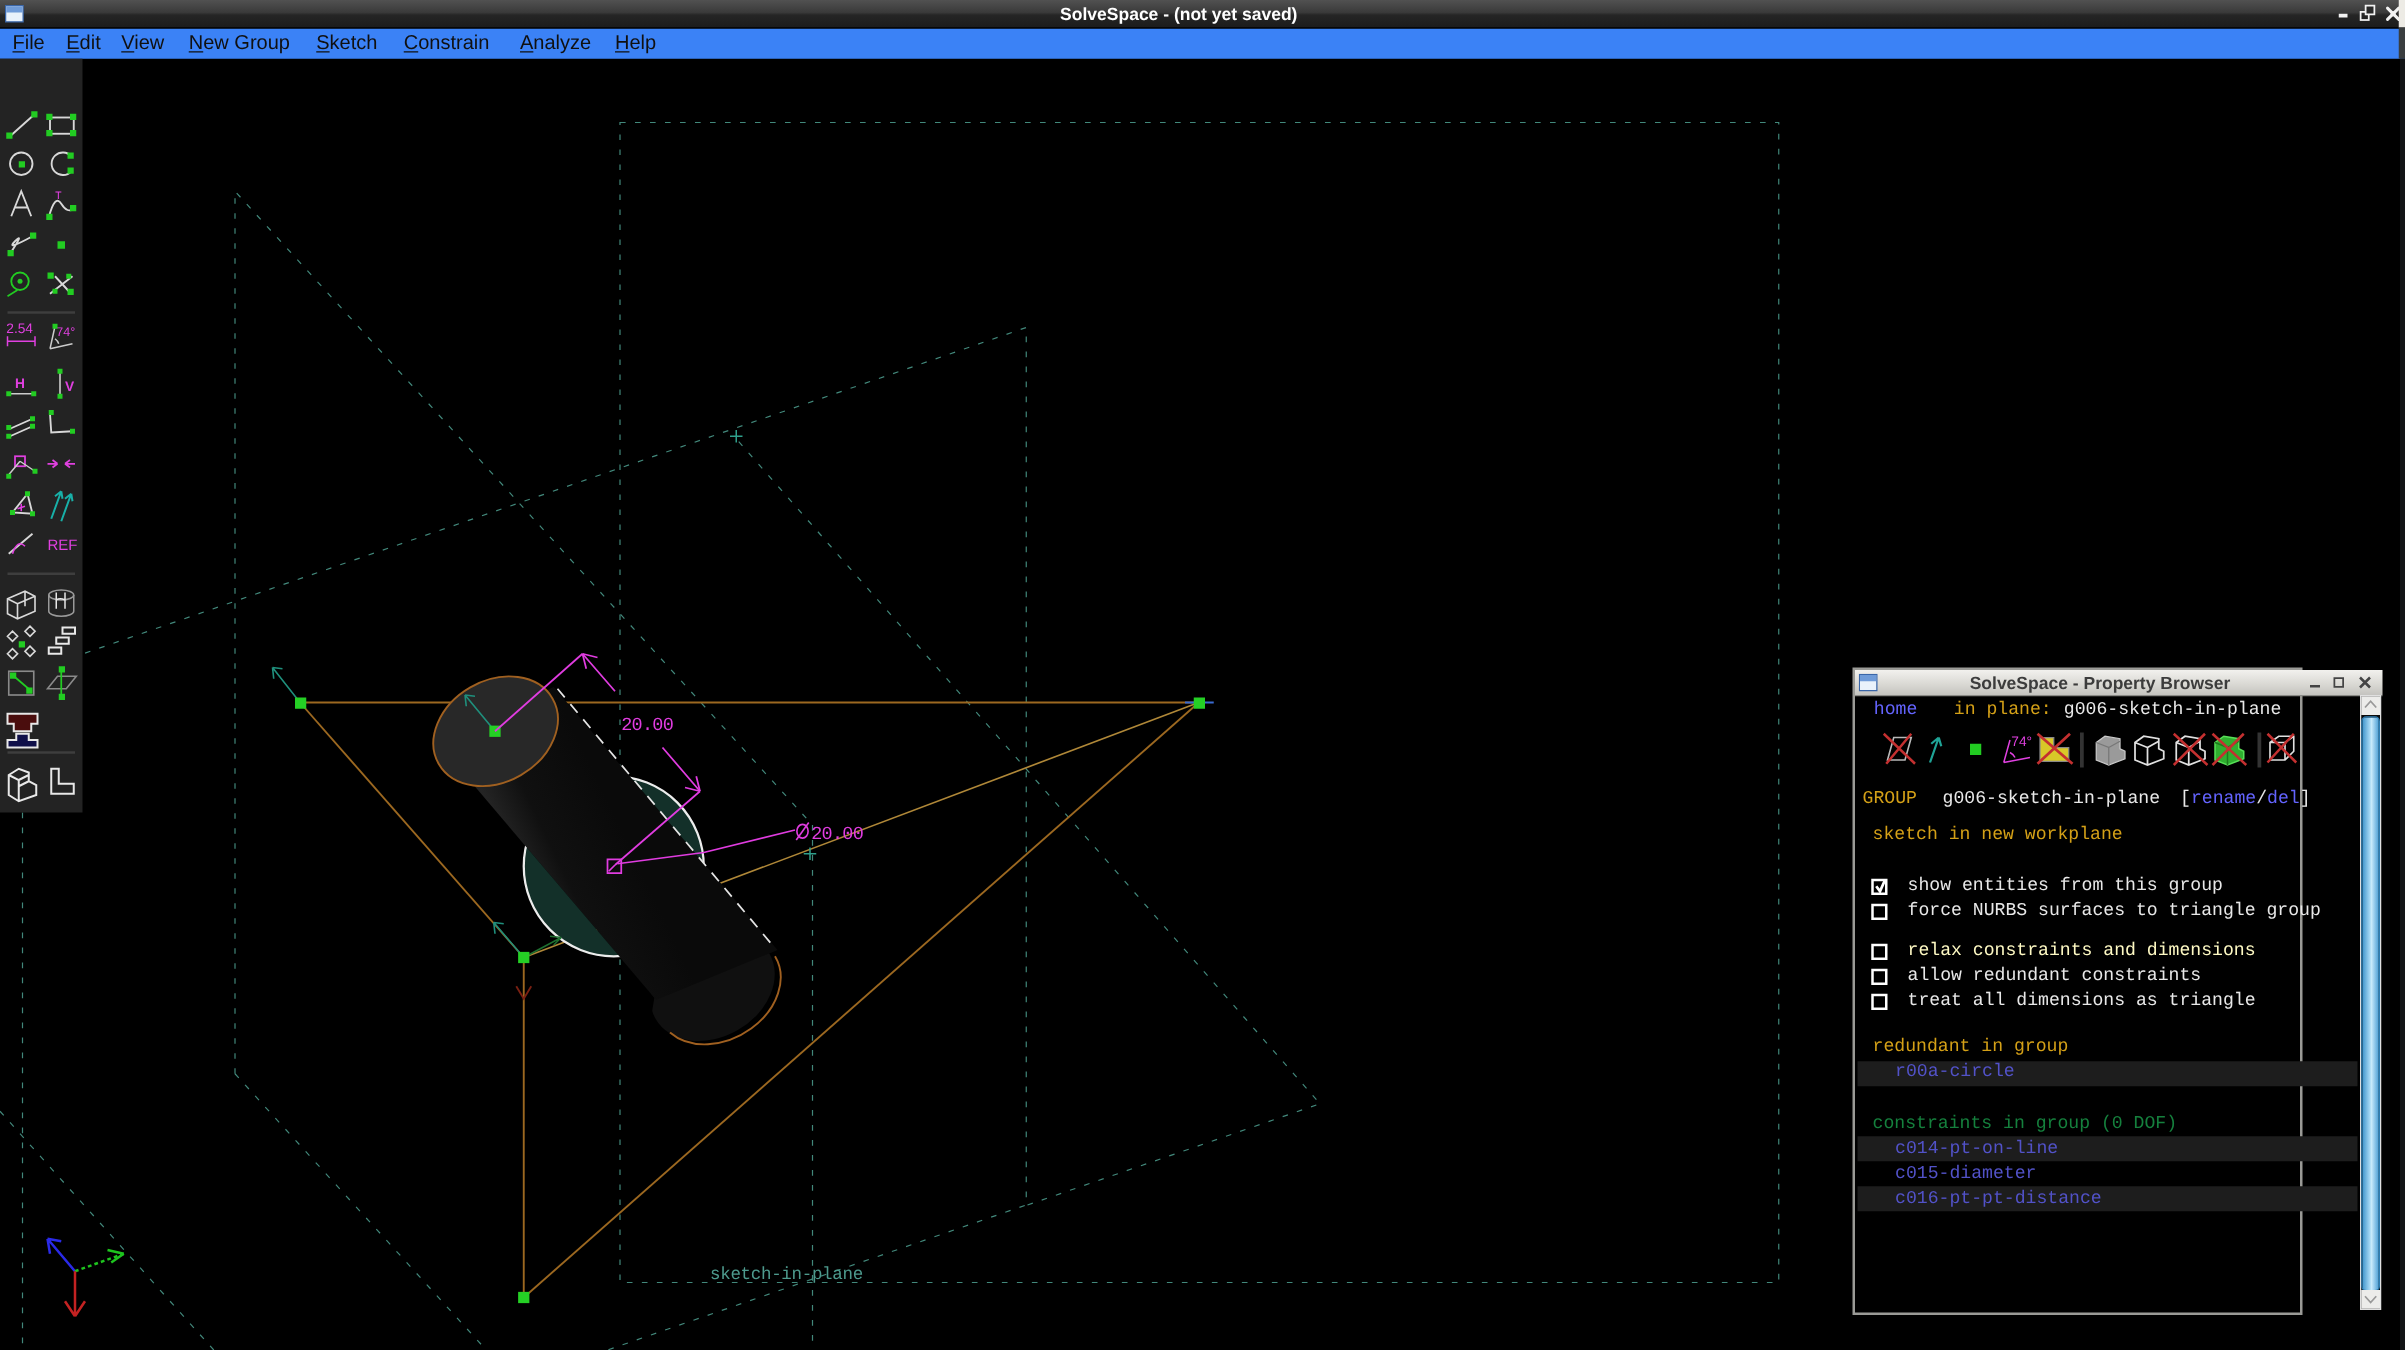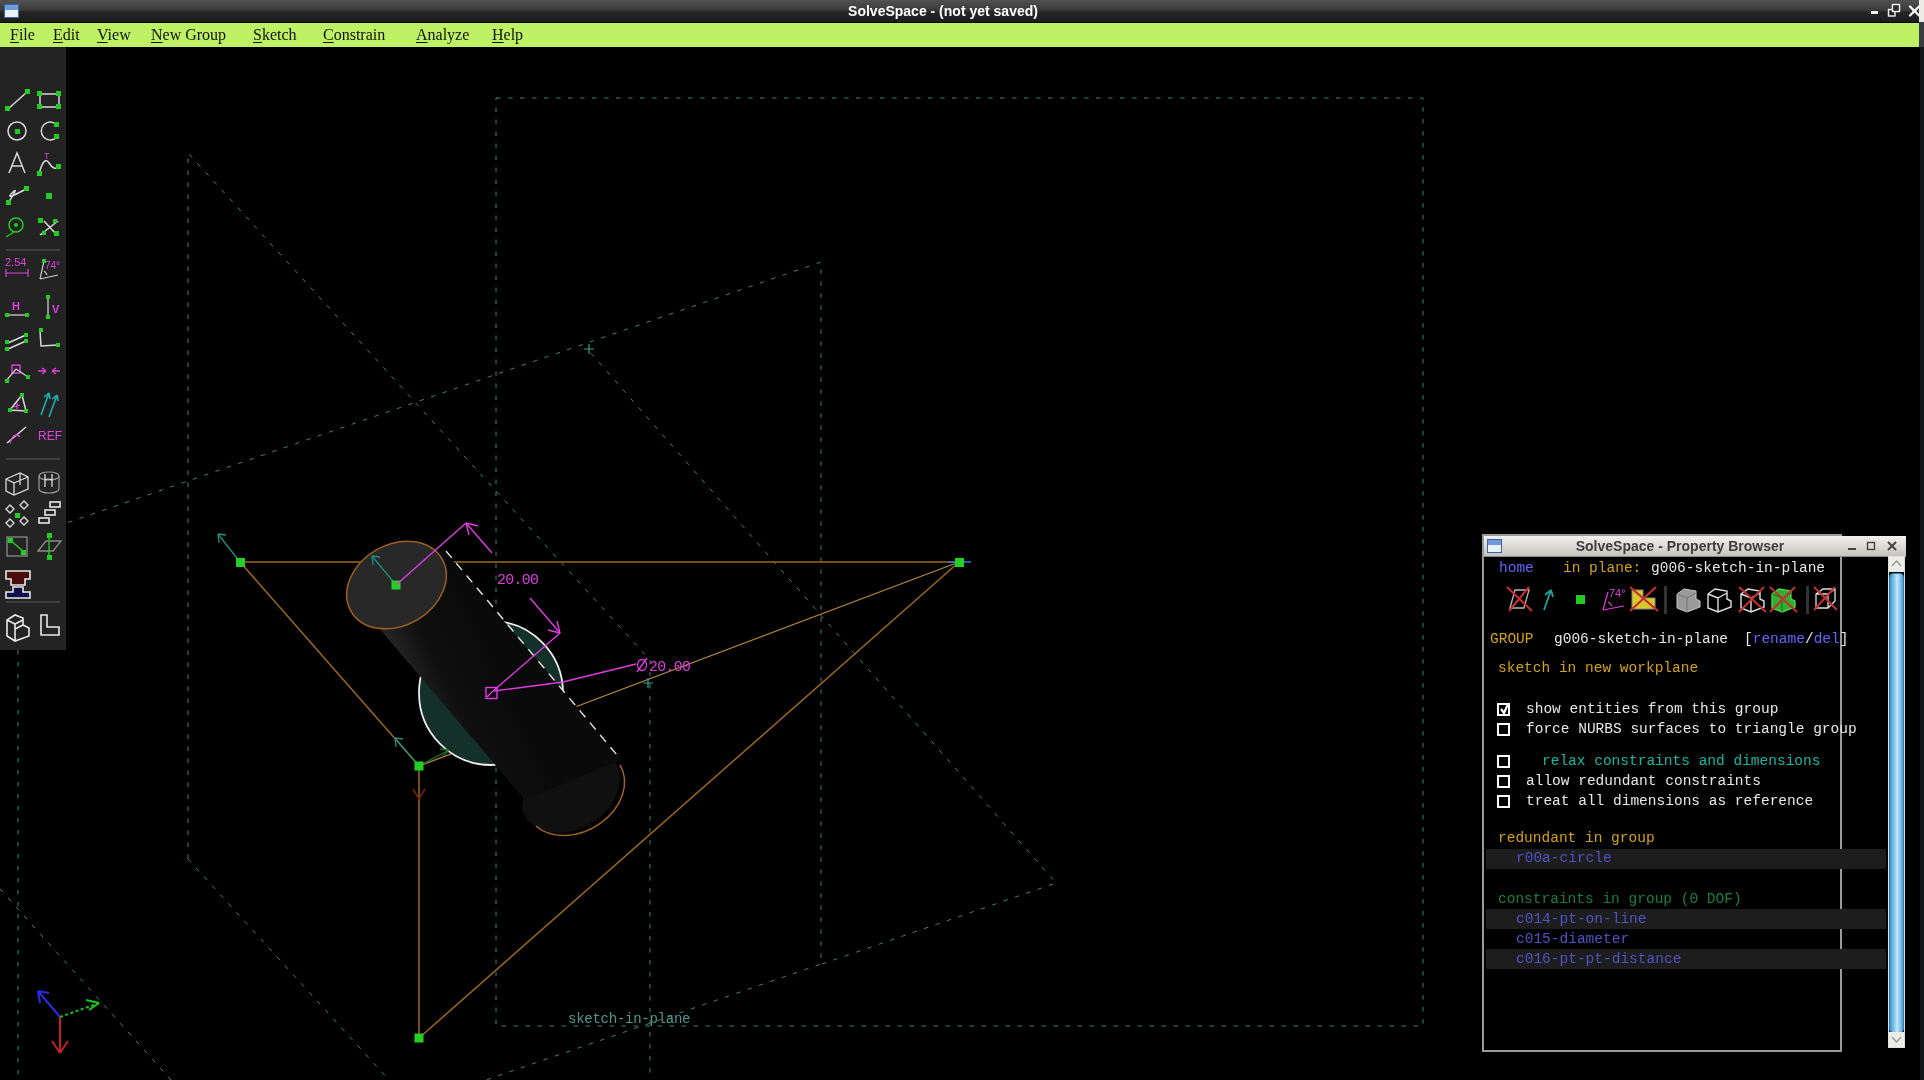--- a/index.html
+++ b/index.html
@@ -4,21 +4,21 @@
 <style>
 * { margin:0; padding:0; box-sizing:border-box; }
 html,body { width:1924px; height:1080px; background:#000; overflow:hidden;
   font-family:"Liberation Sans", sans-serif; }
 #titlebar { position:absolute; left:0; top:0; width:1924px; height:23px;
   background:linear-gradient(#515151,#3a3a3a 45%,#252525 55%,#1c1c1c);
   border-bottom:1px solid #000; }
 #titlebar .title { position:absolute; left:0; right:38px; top:3px; text-align:center;
   color:#fff; font-size:14px; font-weight:bold; }
 #menubar { position:absolute; left:0; top:23px; width:1924px; height:24px;
-  background:#bef264; color:#101010; font-size:16px;font-family:Liberation Serif, serif; }
+  background:#3b82f6; color:#101010; font-size:16px; }
 #menubar span.mi { position:absolute; top:3px; }
 #menubar u { text-decoration:underline; text-underline-offset:2px; }
 #toolbar { position:absolute; left:0; top:47px; width:66px; height:603px;
   background:#232323; }
 #scene { position:absolute; left:0; top:0; }
 #pbwin { position:absolute; left:1482px; top:534px; width:360px; height:518px;
   background:#000; border:2px solid #9a9a96; }
 #pbtitle { position:absolute; left:0; top:0; width:422px; height:21px;
   background:linear-gradient(#f2f1ee,#d8d7d2 60%,#c4c3bf);
   border-bottom:1px solid #8a8a86; }
@@ -359,23 +359,23 @@
       <rect x="14" y="8" width="11" height="11"></rect>
       <rect x="14" y="28" width="11" height="11"></rect>
       <rect x="14" y="60" width="11" height="11"></rect>
       <rect x="14" y="80" width="11" height="11"></rect>
       <rect x="14" y="100" width="11" height="11"></rect>
     </g>
     <path d="M17,13 L20,17 L24,8" stroke="#fff" stroke-width="2.2" fill="none"></path>
   </svg>
   <div class="pbrow" style="left:42px;top:165px;color:#e8e8e8">show entities from this group</div>
   <div class="pbrow" style="left:42px;top:185px;color:#e8e8e8">force NURBS surfaces to triangle group</div>
-  <div class="pbrow" style="left:58px;top:217px;color:#14b8a6">relax constraints and dimensions</div>
+  <div class="pbrow" style="left:42px;top:217px;color:#fef9c3">relax constraints and dimensions</div>
   <div class="pbrow" style="left:42px;top:237px;color:#e8e8e8">allow redundant constraints</div>
-  <div class="pbrow" style="left:42px;top:257px;color:#e8e8e8">treat all dimensions as reference</div>
+  <div class="pbrow" style="left:42px;top:257px;color:#e8e8e8">treat all dimensions as triangle</div>
   <div class="pbrow" style="left:14px;top:294px;color:#d4a017">redundant in group</div>
   <div class="pbrow" style="left:32px;top:314px;color:#5252c8">r00a-circle</div>
   <div class="pbrow" style="left:14px;top:355px;color:#15803d">constraints in group (0 DOF)</div>
   <div class="pbrow" style="left:32px;top:375px;color:#5252c8">c014-pt-on-line</div>
   <div class="pbrow" style="left:32px;top:395px;color:#5252c8">c015-diameter</div>
   <div class="pbrow" style="left:32px;top:415px;color:#5252c8">c016-pt-pt-distance</div>
   <div id="pbscroll">
     <div class="btn" style="top:0"><svg width="15" height="15">
           <path d="M3,9 L7.5,4 L12,9" stroke="#999" fill="none" stroke-width="1.4"></path>
         </svg></div>

